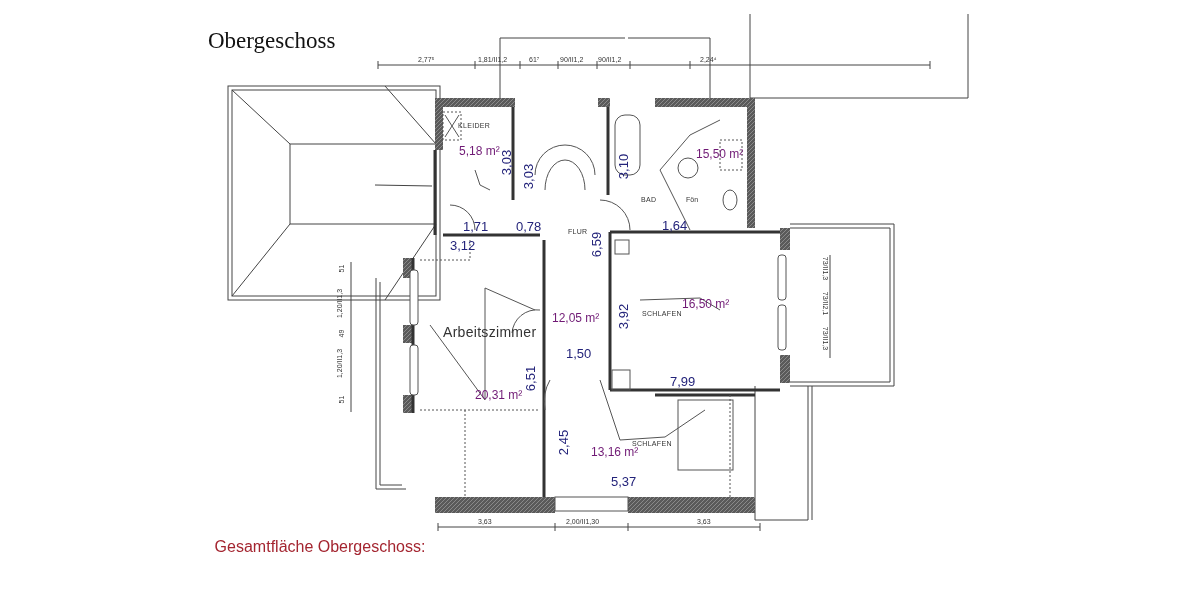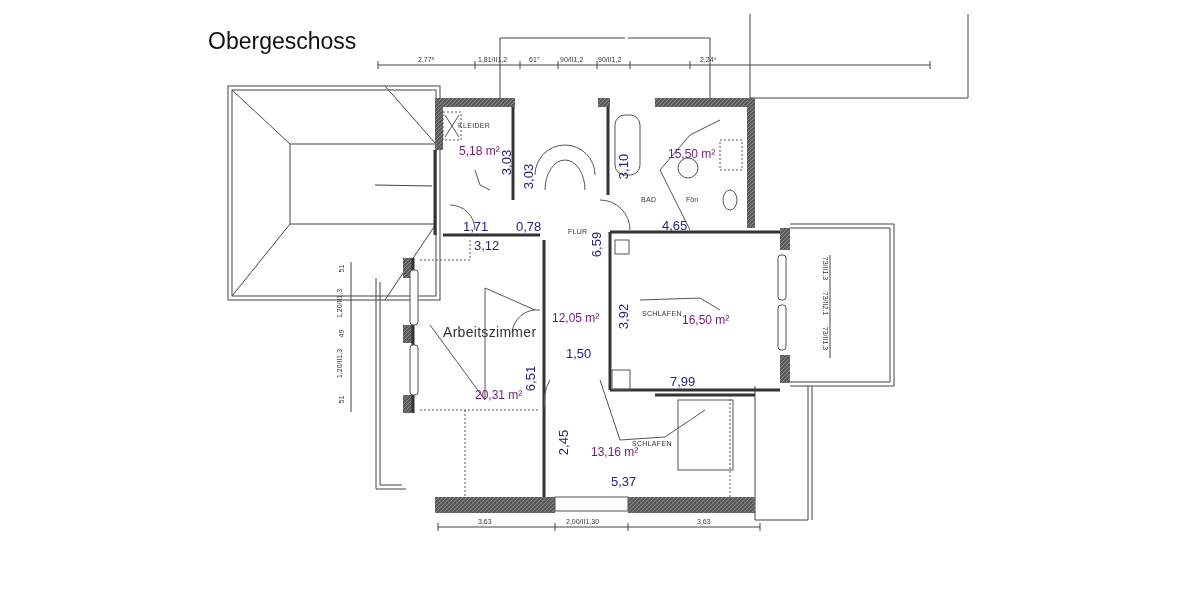--- a/index.html
+++ b/index.html
@@ -1,17 +1,17 @@
 <!DOCTYPE html>
 <html><head>
 <meta charset="utf-8">
 <style>
   html,body{margin:0;padding:0;background:#fff;}
   body{width:1200px;height:600px;position:relative;overflow:hidden;font-family:"Liberation Sans",sans-serif;}
-  .title{position:absolute;left:208px;top:28px;font-size:23px;color:#111;}
+  .title{position:absolute;left:208px;top:28px;font-size:23px;color:#111;font-family:Liberation Serif, serif;}
   svg{position:absolute;left:0;top:0;}
   .lbl{position:absolute;white-space:nowrap;line-height:1;}
   .area{color:#701a75;font-size:12px;}
   .dim{color:#23237a;font-size:13px;}
   .vert{transform:rotate(-90deg);transform-origin:center;}
   .room{color:#333;font-size:7px;letter-spacing:.3px;}
   .tiny{color:#333;font-size:7px;}
   .total{position:absolute;left:210px;top:538px;color:#a42530;font-size:16px;text-align:center;width:220px;}
   .total .sub{font-size:16px;}
   .total .small{font-size:10px;color:#333;}
@@ -136,37 +136,37 @@
     <polyline points="640,300 700,298 720,310"></polyline>
     <polyline points="660,170 690,135 720,120"></polyline>
     <line x1="660" y1="170" x2="690" y2="230"></line>
   </g>
 </svg>
 
 <div class="lbl room" style="left:458px;top:122px;">KLEIDER</div>
 <div class="lbl area" style="left:459px;top:145px;">5,18 m²</div>
 <div class="lbl room" style="left:641px;top:196px;">BAD</div>
 <div class="lbl tiny" style="left:686px;top:196px;">Fön</div>
-<div class="lbl area" style="left:668px;top:148px;">15,50 m²</div>
+<div class="lbl area" style="left:696px;top:148px;">15,50 m²</div>
 <div class="lbl room" style="left:568px;top:228px;">FLUR</div>
 <div class="lbl area" style="left:552px;top:312px;">12,05 m²</div>
 <div class="lbl room" style="left:642px;top:310px;">SCHLAFEN</div>
-<div class="lbl area" style="left:682px;top:314px;">16,50 m²</div>
+<div class="lbl area" style="left:682px;top:298px;">16,50 m²</div>
 <div class="lbl room" style="left:443px;top:325px;font-size:14px;">Arbeitszimmer</div>
 <div class="lbl area" style="left:464px;top:389px;margin-left:11px;">20,31 m²</div>
 <div class="lbl room" style="left:632px;top:440px;">SCHLAFEN</div>
 <div class="lbl area" style="left:591px;top:446px;">13,16 m²</div>
 
 <div class="lbl dim vert" style="left:494px;top:156px;">3,03</div>
 <div class="lbl dim vert" style="left:516px;top:170px;">3,03</div>
 <div class="lbl dim vert" style="left:611px;top:160px;">3,10</div>
 <div class="lbl dim" style="left:463px;top:220px;">1,71</div>
 <div class="lbl dim" style="left:516px;top:220px;">0,78</div>
-<div class="lbl dim" style="left:662px;top:219px;">4,65</div>
-<div class="lbl dim" style="left:474px;top:239px;">3,12</div>
+<div class="lbl dim" style="left:662px;top:219px;">1,64</div>
+<div class="lbl dim" style="left:450px;top:239px;">3,12</div>
 <div class="lbl dim vert" style="left:584px;top:238px;">6,59</div>
 <div class="lbl dim vert" style="left:611px;top:310px;">3,92</div>
 <div class="lbl dim" style="left:566px;top:347px;">1,50</div>
 <div class="lbl dim vert" style="left:518px;top:372px;">6,51</div>
 <div class="lbl dim" style="left:670px;top:375px;">7,99</div>
 <div class="lbl dim vert" style="left:551px;top:436px;">2,45</div>
 <div class="lbl dim" style="left:611px;top:475px;">5,37</div>
 
 <div class="lbl tiny" style="left:418px;top:56px;">2,77⁵</div>
 <div class="lbl tiny" style="left:478px;top:56px;">1,81/II1,2</div>
@@ -183,13 +183,14 @@
 <div class="lbl tiny vert" style="left:325px;top:300px;">1,20/II1,3</div>
 <div class="lbl tiny vert" style="left:338px;top:330px;">49</div>
 <div class="lbl tiny vert" style="left:325px;top:360px;">1,20/II1,3</div>
 <div class="lbl tiny vert" style="left:338px;top:396px;">51</div>
 
 <div class="lbl tiny vert" style="left:814px;top:265px;transform:rotate(90deg);">73/II1,3</div>
 <div class="lbl tiny vert" style="left:814px;top:300px;transform:rotate(90deg);">73/II2,1</div>
 <div class="lbl tiny vert" style="left:814px;top:335px;transform:rotate(90deg);">73/II1,3</div>
 
 <div class="total">
+  <div>Gesamtfläche Obergeschoss:</div>
 </div>
 
 </body></html>

